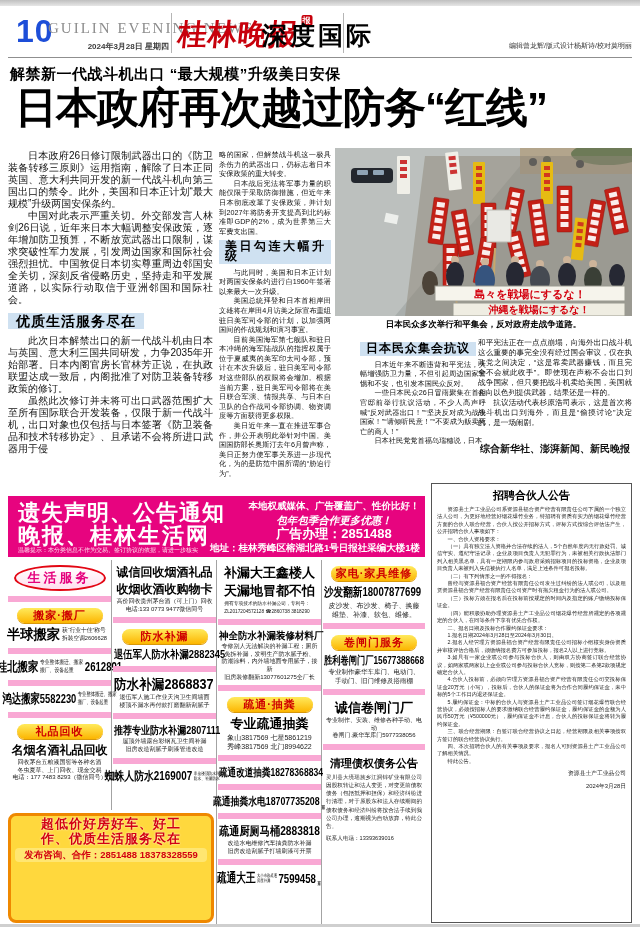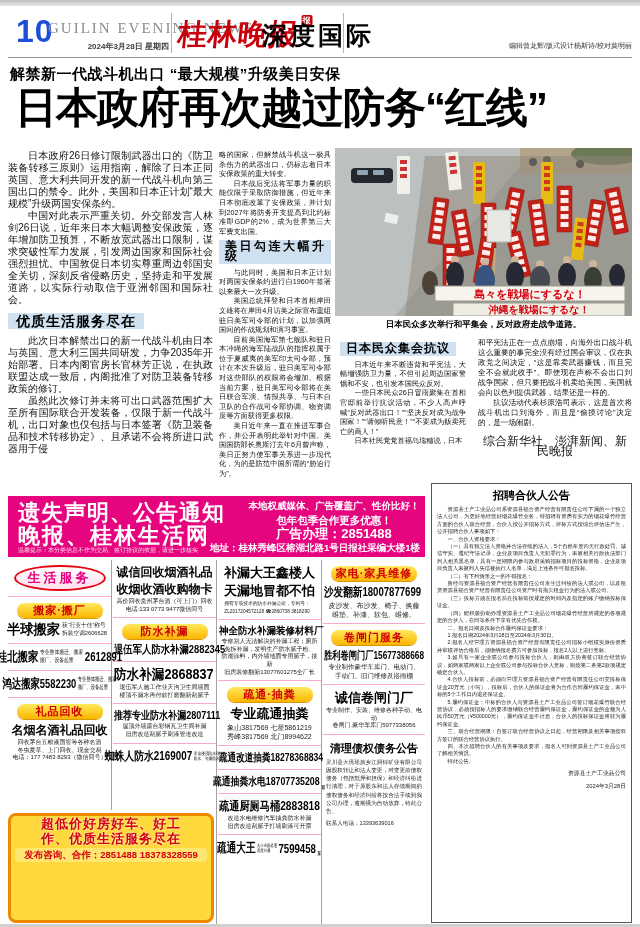--- a/index.html
+++ b/index.html
@@ -23,46 +23,46 @@
   #credits { left:420px; top:41px; width:212px; text-align:right; font-size:7px; color:#333; }
   #mast-bottom { left:8px; top:57px; width:624px; height:1px; background:#8f8f8f; }
 
   
   #kicker { left:10px; top:65px; font-size:15px; font-weight:bold; color:#000; letter-spacing:0.5px; }
   #headline { left:15px; top:84px; width:628px; font-size:42px; font-weight:900; color:#000; line-height:1.15; letter-spacing:-1px; }
 
   
   #col1 { left:8px; top:150px; width:205px; height:342px; font-size:10px; line-height:12px; overflow:hidden; }
   #col2 { left:219px; top:150px; width:112px; height:342px; font-size:7.2px; line-height:9.6px; overflow:hidden; }
-  #col3 { left:340px; top:338px; width:126px; height:152px; font-size:7.2px; line-height:9.6px; overflow:hidden; }
+  #col3 { left:360px; top:338px; width:126px; height:152px; font-size:7.2px; line-height:9.6px; overflow:hidden; }
   #col4 { left:478px; top:338px; width:154px; height:152px; font-size:7.6px; line-height:10px; overflow:hidden; }
   .band1 { display:inline-block; background:#cfe1f1; color:#000; font-weight:900; font-size:14px; padding:2px 8px; margin:7px 0 6px 0; letter-spacing:1px; }
   .band2 { display:inline-block; background:#cfe1f1; color:#000; font-weight:900; font-size:12px; padding:2px 6px; margin:4px 0 4px 0; letter-spacing:1px; }
   #photo-wrap { left:335px; top:148px; width:297px; height:168px; }
   #caption { left:335px; top:319px; width:297px; font-size:8.5px; font-weight:bold; text-align:center; color:#000; }
-  #credit-line { font-weight:400; font-size:12px; text-align:center; margin-top:8px; }
+  #credit-line { font-weight:700; font-size:10px; text-align:center; margin-top:16px; }
 
   
   #pinkbox { left:8px; top:496px; width:417px; height:61px; background:#e7047f; color:#fff; }
   #pb-l1 { position:absolute; left:10px; top:2px; font-size:22px; font-weight:900; letter-spacing:1px; }
   #pb-l2 { position:absolute; left:10px; top:25px; font-size:22px; font-weight:900; letter-spacing:2px; }
   #pb-r { position:absolute; left:238px; top:3px; width:176px; text-align:center; font-weight:900; }
   #pb-r div { line-height:14px; }
-  .pb-r1 { font-size:9.5px; } .pb-r2 { font-size:10.5px; } .pb-r3 { font-size:13px; }
+  .pb-r1 { font-size:9.5px; } .pb-r2 { font-size:10.5px;font-style:italic; } .pb-r3 { font-size:13px; }
   #pb-tip { position:absolute; left:10px; bottom:2px; font-size:6px; color:#ffd9ec; }
   #pb-addr { position:absolute; right:5px; bottom:2px; font-size:9.5px; font-weight:bold; }
 
   
   .adcol { position:absolute; top:560px; }
   #colA { left:8px;  width:103px; height:250px; }
   #colB { left:113px; width:103px; height:250px; }
   #colC { left:218px; width:103px; height:365px; }
   #colD { left:323px; width:102px; height:365px; }
   .vline { position:absolute; width:1px; background:#a3a3a3; top:560px; }
-  .cell { border-bottom:1px solid #f9a8d4; padding:4px 1px; text-align:center; }
+  .cell { border-bottom:6px solid #f9a8d4; padding:4px 1px; text-align:center; }
   .cell.last { border-bottom:none; }
   .pill { margin:2px auto 3px auto; width:86px; height:15px; line-height:15px; border-radius:8px;
           background:linear-gradient(#ffea5c,#fcb500); color:#cf0000; font-weight:900; font-size:11px;
           text-align:center; letter-spacing:1px; box-shadow:0 1px 0 #d8980a; }
   .oval { margin:1px auto; width:88px; height:22px; line-height:22px; border:2px solid #e30613; border-radius:50%;
           color:#e5007d; background:linear-gradient(#fff,#ffdfee); font-weight:900; font-size:13px;
           text-align:center; letter-spacing:3px; }
   .t-b { font-weight:900; color:#000; }
   .sub { font-size:6px; line-height:7.6px; color:#222; }
   .row { display:flex; align-items:center; justify-content:center; gap:2px; }

